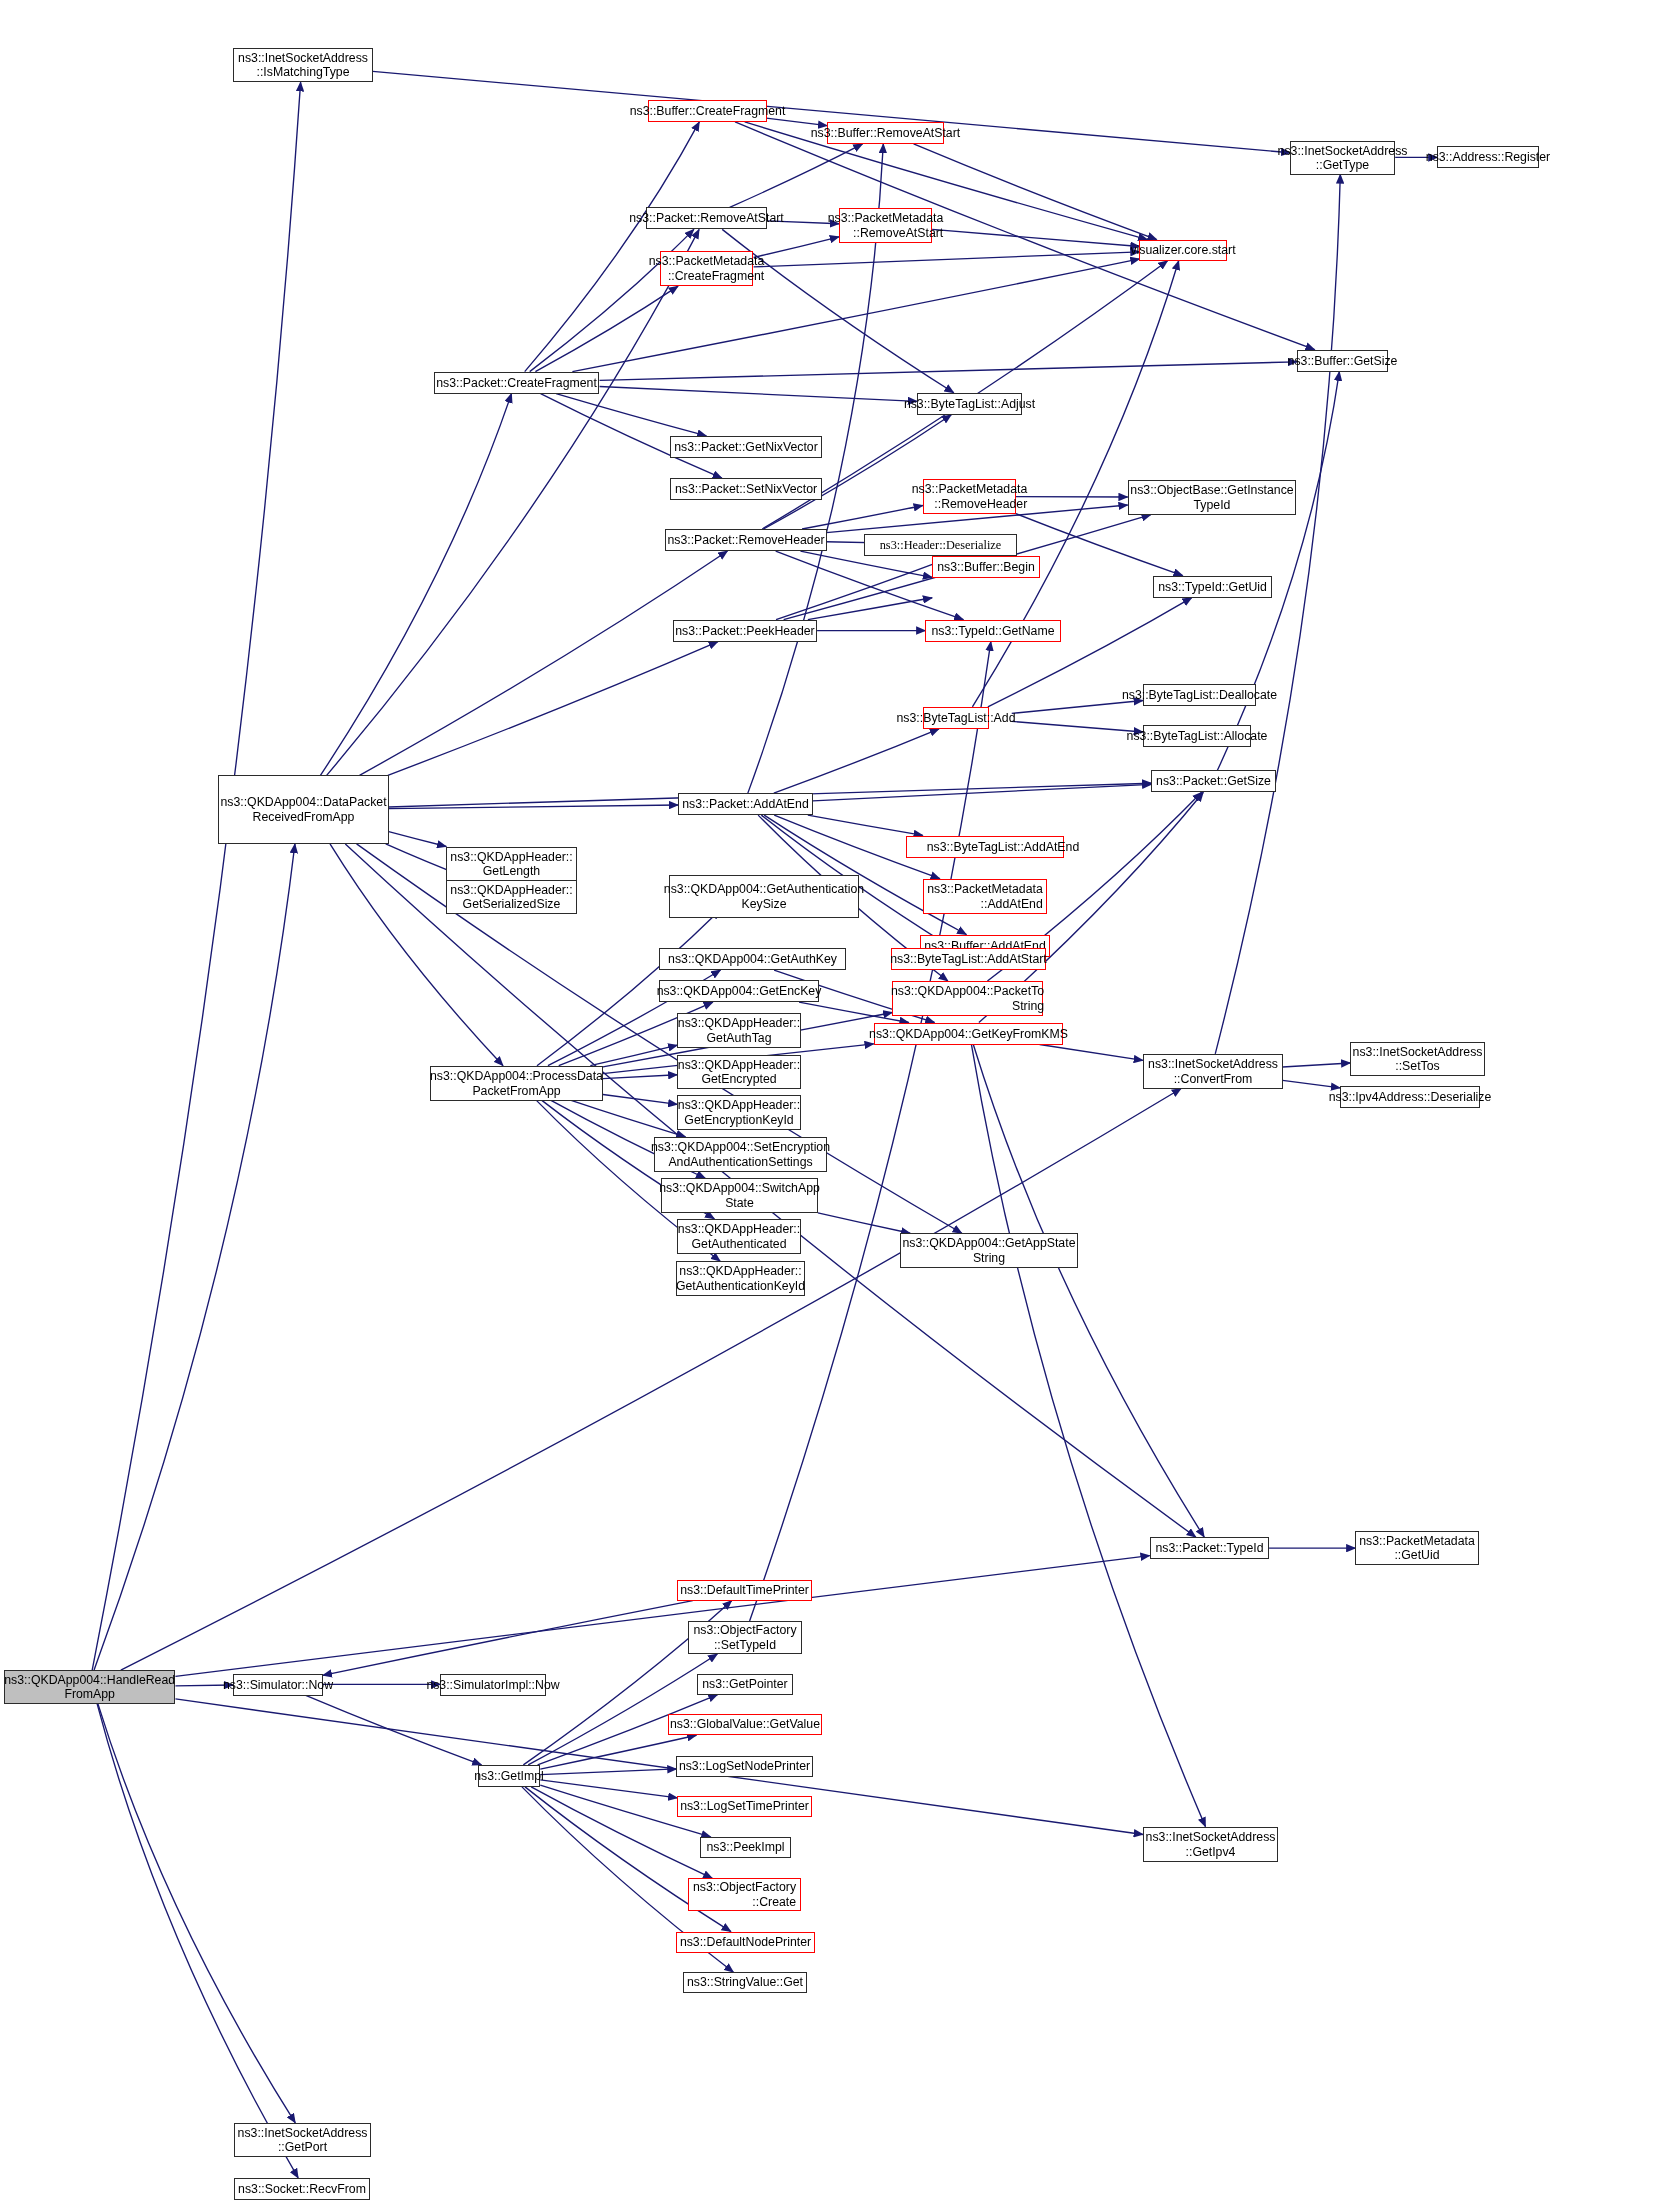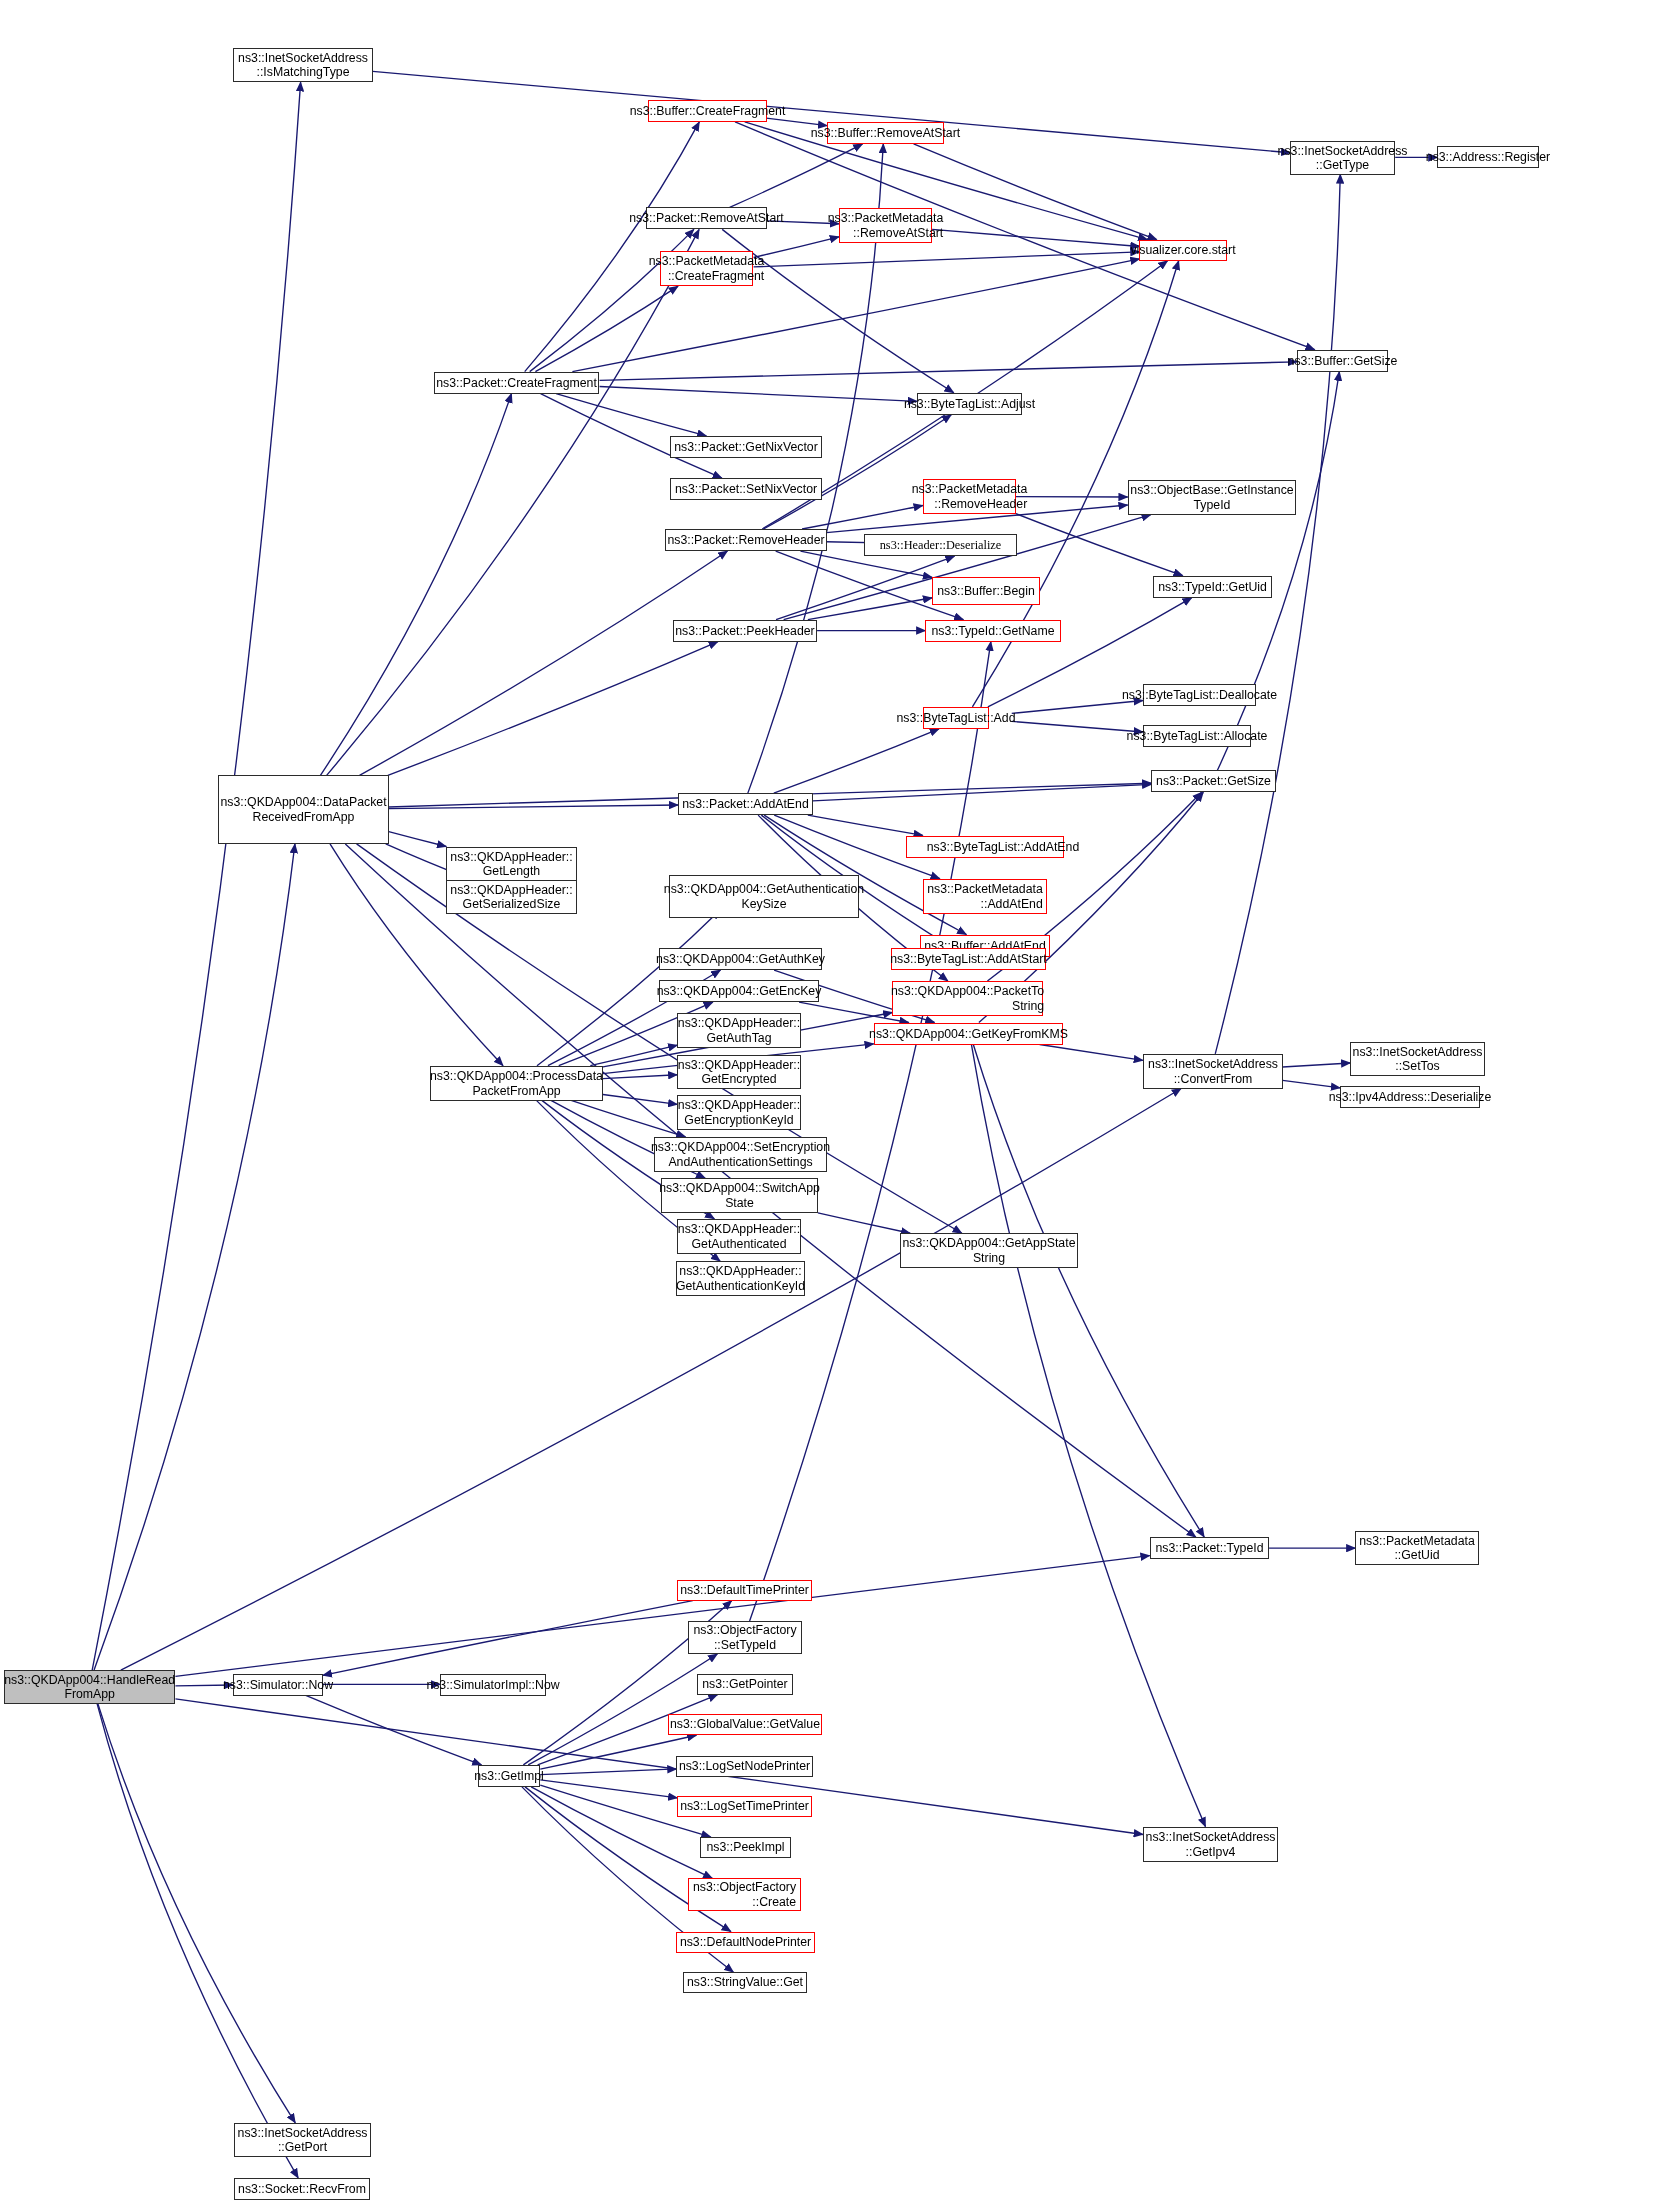--- a/index.html
+++ b/index.html
@@ -150,42 +150,42 @@
       <div class="node" style="left: 1297px; top: 350px; width: 91px; height: 22px;">ns3::Buffer::GetSize</div>
       <div class="node" style="left: 917px; top: 393px; width: 105px; height: 22px;">ns3::ByteTagList::Adjust</div>
       <div class="node" style="left: 670px; top: 436px; width: 152px; height: 22px;">ns3::Packet::GetNixVector</div>
       <div class="node" style="left: 670px; top: 478px; width: 152px; height: 22px;">ns3::Packet::SetNixVector</div>
       <div class="node red" style="left: 923px; top: 479px; width: 93px; height: 35px;">ns3::PacketMetadata
 ::RemoveHeader</div>
       <div class="node" style="left: 1128px; top: 480px; width: 168px; height: 35px;">ns3::ObjectBase::GetInstance
 TypeId</div>
       <div class="node" style="left: 665px; top: 529px; width: 162px; height: 22px;">ns3::Packet::RemoveHeader</div>
       <div class="node" style="left: 864px; top: 534px; width: 153px; height: 22px; font-family: Liberation Serif, serif;">ns3::Header::Deserialize</div>
-      <div class="node red" style="left: 932px; top: 577px; width: 108px; height: 28px;">ns3::Buffer::Begin</div>
+      <div class="node red" style="left: 932px; top: 556px; width: 108px; height: 22px;">ns3::Buffer::Begin</div>
       <div class="node" style="left: 1153px; top: 576px; width: 119px; height: 22px;">ns3::TypeId::GetUid</div>
       <div class="node" style="left: 673px; top: 620px; width: 144px; height: 22px;">ns3::Packet::PeekHeader</div>
       <div class="node red" style="left: 925px; top: 620px; width: 136px; height: 22px;">ns3::TypeId::GetName</div>
       <div class="node red" style="left: 923px; top: 707px; width: 66px; height: 22px;">ns3::ByteTagList::Add</div>
       <div class="node" style="left: 1143px; top: 684px; width: 113px; height: 22px;">ns3::ByteTagList::Deallocate</div>
       <div class="node" style="left: 1143px; top: 725px; width: 108px; height: 22px;">ns3::ByteTagList::Allocate</div>
       <div class="node" style="left: 218px; top: 775px; width: 171px; height: 69px;">ns3::QKDApp004::DataPacket
 ReceivedFromApp</div>
       <div class="node" style="left: 678px; top: 793px; width: 135px; height: 22px;">ns3::Packet::AddAtEnd</div>
       <div class="node" style="left: 1151px; top: 770px; width: 125px; height: 22px;">ns3::Packet::GetSize</div>
       <div class="node" style="left: 446px; top: 847px; width: 131px; height: 34px;">ns3::QKDAppHeader::
 GetLength</div>
       <div class="node red" style="left: 906px; top: 836px; width: 158px; height: 22px; padding-left: 36px;">ns3::ByteTagList::AddAtEnd</div>
       <div class="node" style="left: 446px; top: 880px; width: 131px; height: 34px;">ns3::QKDAppHeader::
 GetSerializedSize</div>
       <div class="node" style="left: 645px; top: 875px; width: 190px; height: 43px; margin-left: 24px;">ns3::QKDApp004::GetAuthentication
 KeySize</div>
       <div class="node red" style="left: 923px; top: 879px; width: 124px; height: 35px;">ns3::PacketMetadata
 ::AddAtEnd</div>
       <div class="node red" style="left: 920px; top: 935px; width: 130px; height: 22px;">ns3::Buffer::AddAtEnd</div>
-      <div class="node" style="left: 659px; top: 948px; width: 163px; height: 22px;">ns3::QKDApp004::GetAuthKey</div>
+      <div class="node" style="left: 659px; top: 948px; width: 187px; height: 22px;">ns3::QKDApp004::GetAuthKey</div>
       <div class="node red" style="left: 891px; top: 948px; width: 155px; height: 22px;">ns3::ByteTagList::AddAtStart</div>
       <div class="node" style="left: 659px; top: 980px; width: 160px; height: 22px;">ns3::QKDApp004::GetEncKey</div>
       <div class="node red" style="left: 892px; top: 981px; width: 151px; height: 35px;">ns3::QKDApp004::PacketTo
 String</div>
       <div class="node" style="left: 430px; top: 1066px; width: 173px; height: 35px;">ns3::QKDApp004::ProcessData
 PacketFromApp</div>
       <div class="node" style="left: 677px; top: 1013px; width: 124px; height: 35px;">ns3::QKDAppHeader::
 GetAuthTag</div>
       <div class="node red" style="left: 874px; top: 1023px; width: 189px; height: 22px;">ns3::QKDApp004::GetKeyFromKMS</div>
       <div class="node" style="left: 1143px; top: 1054px; width: 140px; height: 35px;">ns3::InetSocketAddress

